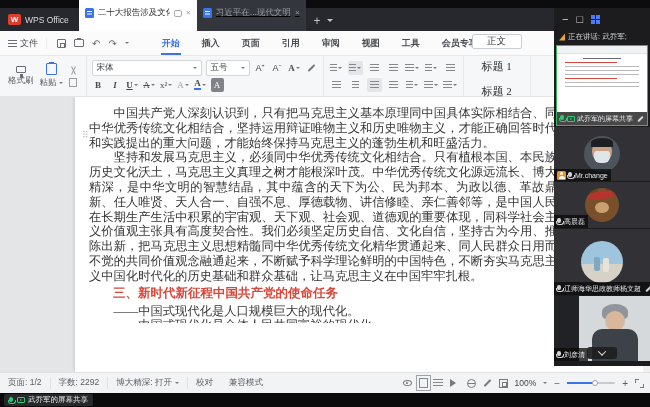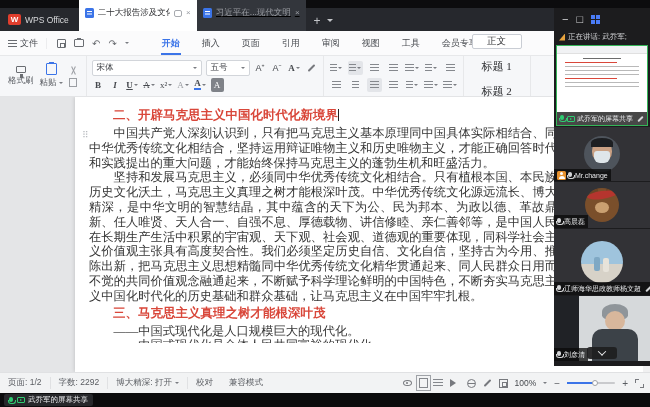--- a/index.html
+++ b/index.html
@@ -33,21 +33,21 @@
   .file-btn { display:flex; align-items:center; gap:3px; padding:0 8px; }
   .hamb { width:9px; height:7px; border-top:1px solid #6a6d72; border-bottom:1px solid #6a6d72; position:relative; }
   .hamb:after { content:""; position:absolute; left:0; top:2px; width:9px; height:1px; background:#6a6d72; }
   .qa-icons { display:flex; align-items:center; gap:8px; padding:0 10px; border-left:1px solid #ececee; color:#6a6d72; }
   .i-save { width:9px; height:9px; border:1px solid #6a6d72; border-radius:1px; position:relative; }
   .i-save:after { content:""; position:absolute; left:2px; top:3.5px; width:3px; height:3px; border:1px solid #6a6d72; }
   .i-print { width:10px; height:8px; border:1px solid #6a6d72; border-radius:1px; position:relative; }
   .i-print:after { content:""; position:absolute; left:2px; top:-2px; width:4px; height:2px; background:#6a6d72; }
   .uglyph { font-size:10px; color:#6a6d72; }
   .menu-items { display:flex; align-items:center; gap:0; margin-left:12px; height:100%; }
-  .mi { padding:0 11px; height:100%; display:flex; align-items:center; position:relative; }
+  .mi { padding:0 11px; height:100%; display:flex; align-items:center; position:relative;font-weight:bold; }
   .mi.active { color:#3b74e8; font-weight:bold; }
   .mi.active:after { content:""; position:absolute; left:10px; right:10px; bottom:0; height:2px; background:#3b74e8; }
   .i-search { width:8px; height:8px; border:1px solid #77797e; border-radius:50%; position:relative; margin-left:10px; }
   .i-search:after { content:""; position:absolute; left:6px; top:6px; width:4px; height:1px; background:#77797e; transform:rotate(45deg); }
 
   
   .ribbon { position:absolute; left:0; top:48px; width:100%; height:41px; background:#f6f7f9; border-bottom:1px solid #e3e4e6; display:flex; align-items:stretch; font-size:8.5px; color:#55585e; }
   .rgroup { display:flex; flex-direction:column; justify-content:center; padding:3px 5px; border-right:1px solid #e7e8ea; }
   .rrow { display:flex; align-items:center; gap:4px; height:17px; }
   .clipcols { display:flex; gap:6px; padding:0 3px; }
@@ -359,24 +359,23 @@
           <span class="caret up"></span>
           <span class="caret"></span>
         </div>
       </div>
     </div>
 
     <div class="docarea">
       <div class="page">
         <span class="handle">⠿</span>
         <div class="doc">
-          <div class="dh"><span>二、开辟马克思主义中国化时代化新境界</span><span class="cursor"></span></div>
           <p>中国共产党人深刻认识到，只有把马克思主义基本原理同中国具体实际相结合、同中华优秀传统文化相结合，坚持运用辩证唯物主义和历史唯物主义，才能正确回答时代和实践提出的重大问题，才能始终保持马克思主义的蓬勃生机和旺盛活力。</p>
           <p>坚持和发展马克思主义，必须同中华优秀传统文化相结合。只有植根本国、本民族历史文化沃土，马克思主义真理之树才能根深叶茂。中华优秀传统文化源远流长、博大精深，是中华文明的智慧结晶，其中蕴含的天下为公、民为邦本、为政以德、革故鼎新、任人唯贤、天人合一、自强不息、厚德载物、讲信修睦、亲仁善邻等，是中国人民在长期生产生活中积累的宇宙观、天下观、社会观、道德观的重要体现，同科学社会主义价值观主张具有高度契合性。我们必须坚定历史自信、文化自信，坚持古为今用、推陈出新，把马克思主义思想精髓同中华优秀传统文化精华贯通起来、同人民群众日用而不觉的共同价值观念融通起来，不断赋予科学理论鲜明的中国特色，不断夯实马克思主义中国化时代化的历史基础和群众基础，让马克思主义在中国牢牢扎根。</p>
-          <div class="dh">三、马克思主义真理之树才能根深叶茂</div>
+          <div class="dh">三、新时代新征程中国共产党的使命任务</div>
           <p>——中国式现代化是人口规模巨大的现代化。</p>
           <div class="clip4">
               <p>——中国式现代化是全体人民共同富裕的现代化。</p>
             </div>
         </div>
       </div>
       <div class="vsb">
           <span class="thumb"></span>
         </div>
     </div>

